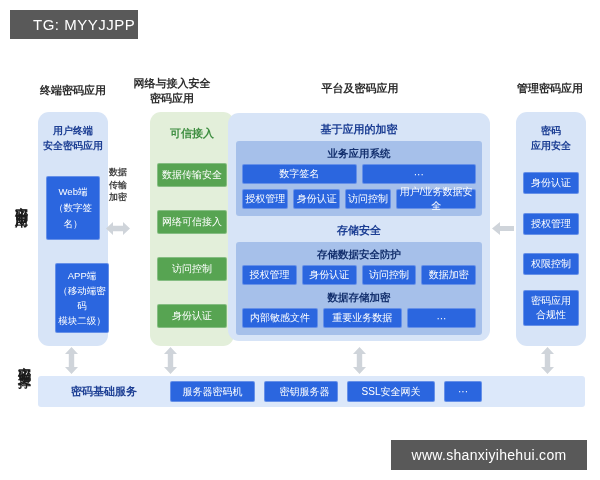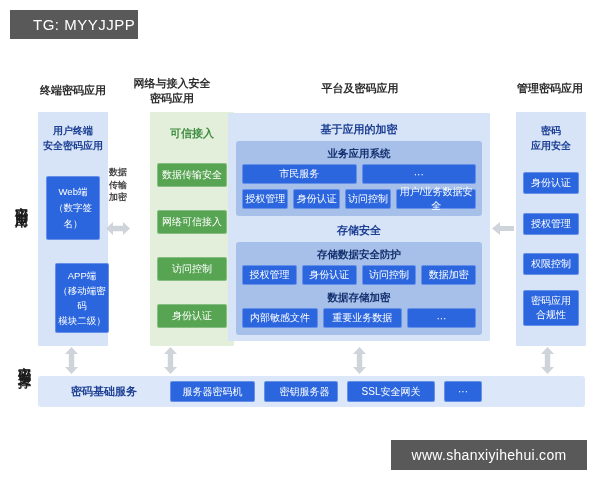--- a/index.html
+++ b/index.html
@@ -13,21 +13,21 @@
   .col-header { position:absolute; font-size:11px; font-weight:bold; color:#2e2e2e; text-align:center; line-height:1.35; white-space:pre-line; }
   .ch1 { left:28px;  top:83px;  width:90px; }
   .ch2 { left:124px; top:76px;  width:96px; }
   .ch3 { left:308px; top:81px;  width:104px; }
   .ch4 { left:503px; top:81px;  width:94px; }
 
   .side-label { position:absolute; writing-mode:vertical-rl; text-orientation:upright; font-size:13px; font-weight:bold; color:#1b1b1b; letter-spacing:3px; }
   .sl-app { left:12px; top:196px; }
   .sl-sup { left:15px; top:356px; }
 
-  .panel { position:absolute; border-radius:1px; }
+  .panel { position:absolute; border-radius:11px; }
   .panel-blue  { background:#d7e4f7; }
   .panel-green { background:#e3efda;margin-left:20px; }
   .p-terminal   { left:38px;  top:112px; width:70px;  height:234px; }
   .p-network    { left:130px; top:112px; width:84px;  height:234px; }
   .p-platform   { left:228px; top:113px; width:262px; height:228px; }
   .p-management { left:516px; top:112px; width:70px;  height:234px; }
 
   .panel-title { text-align:center; font-weight:bold; white-space:pre-line; }
   .pt-blue  { color:#1d3f94; font-size:10px; line-height:1.45; padding-top:12px; }
   .pt-green { color:#3e8e41; font-size:11px; padding-top:14px; }
@@ -117,21 +117,21 @@
     <div class="btn btn-green abs gb gb3">访问控制</div>
     <div class="btn btn-green abs gb gb4">身份认证</div>
   </div>
 
   <div class="panel panel-blue p-platform">
     <div class="main-title">基于应用的加密</div>
 
     <div class="inner-box">
       <div class="inner-title">业务应用系统</div>
       <div class="btn-row">
-        <div class="btn">市民服务</div>
+        <div class="btn">数字签名</div>
         <div class="btn">···</div>
       </div>
       <div class="btn-row mrow2 mb4-row">
         <div class="btn">授权管理</div>
         <div class="btn">身份认证</div>
         <div class="btn">访问控制</div>
         <div class="btn">用户/业务数据安全</div>
       </div>
     </div>
 

